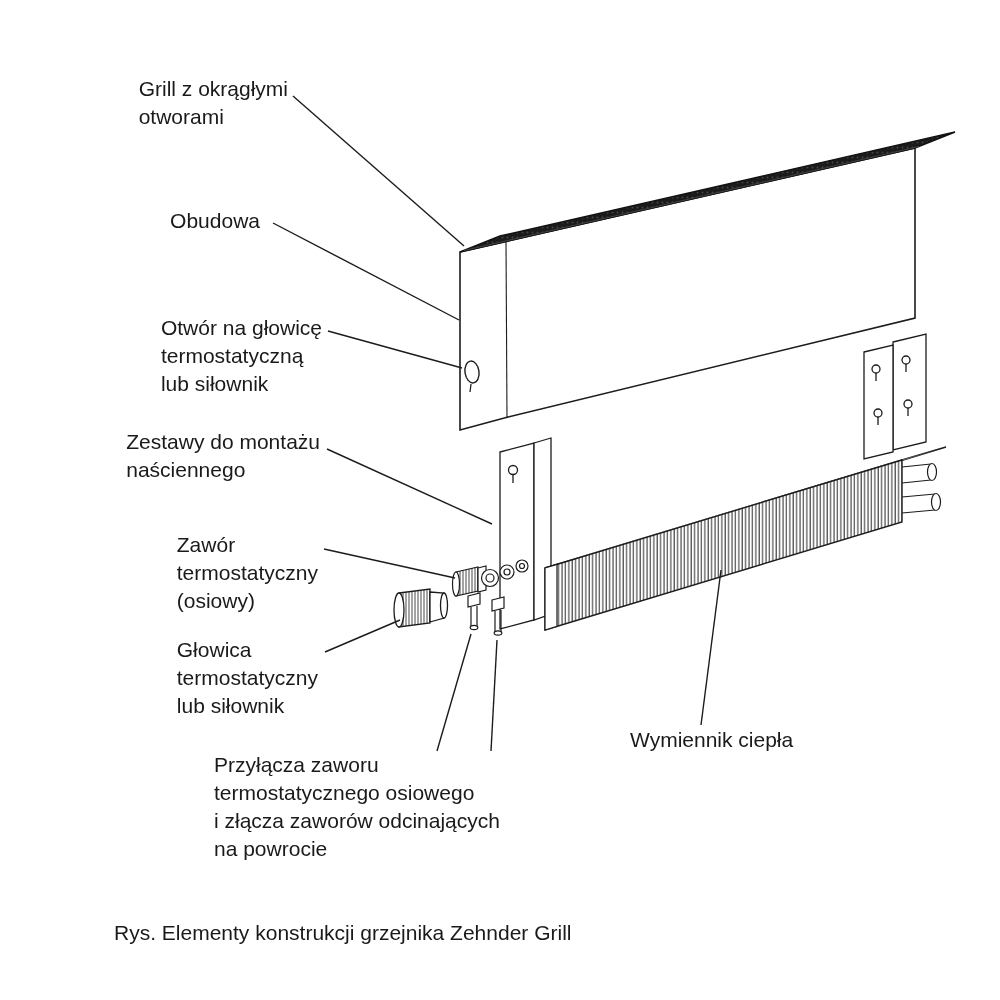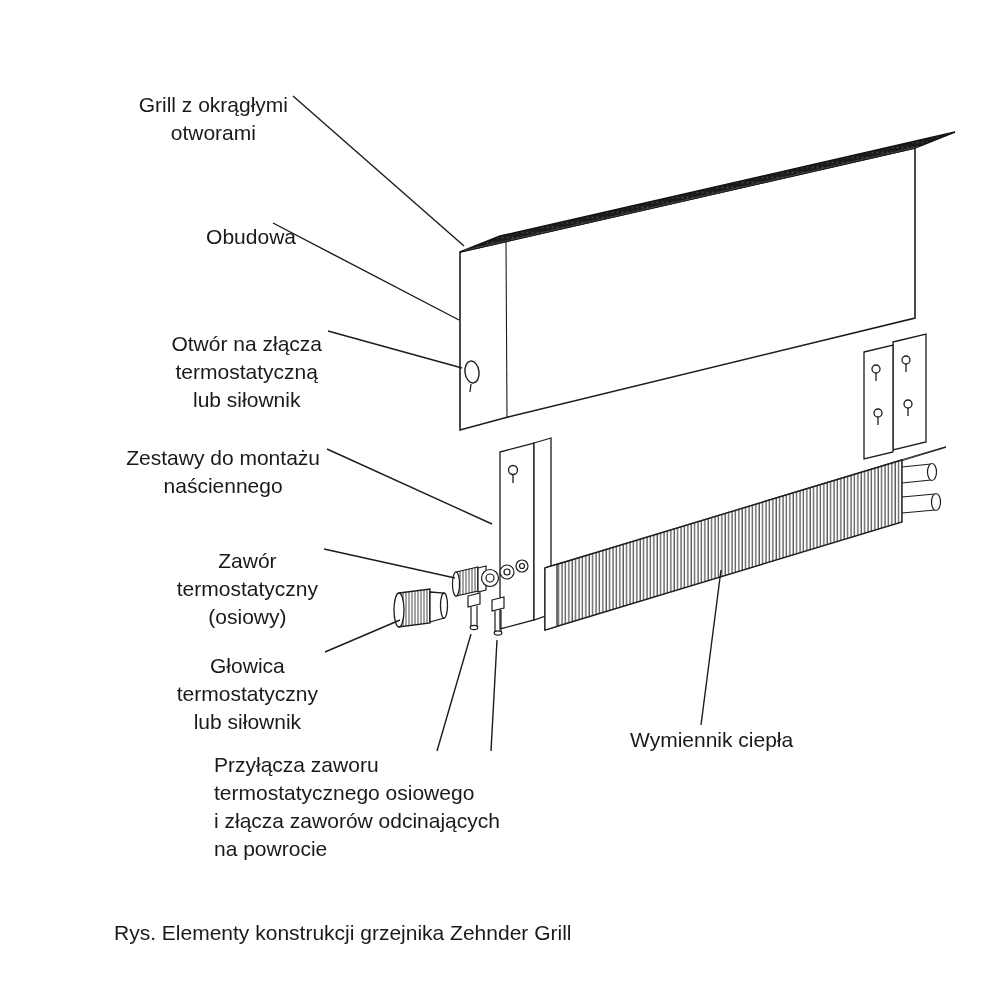--- a/index.html
+++ b/index.html
@@ -12,21 +12,21 @@
     font-family: "Liberation Sans", sans-serif;
     color: #1a1a1a;
   }
   .stage svg { position: absolute; left: 0; top: 0; }
   .label {
     position: absolute;
     font-size: 21px;
     line-height: 28px;
     white-space: pre-line;
   }
-  .align-right { text-align: center; margin-top: 16px; }
+  .align-right { text-align: left; }
   .caption {
     position: absolute;
     font-size: 21px;
     line-height: 26px;
   }
 </style>
 </head>
 <body>
 
 <div class="stage">
@@ -153,23 +153,23 @@
       <line x1="325" y1="652" x2="400" y2="620"></line>
       <line x1="437" y1="751" x2="471" y2="634"></line>
       <line x1="491" y1="751" x2="497" y2="640"></line>
       <line x1="701" y1="725" x2="721" y2="570"></line>
     </g>
   </svg>
 
   <div class="label align-right" style="right:712px; top:75px">Grill z okrągłymi
 otworami</div>
 
-  <div class="label align-right" style="right:704px; top:207px">Obudowa</div>
+  <div class="label align-right" style="right:740px; top:207px">Obudowa</div>
 
-  <div class="label align-right" style="right:678px; top:314px">Otwór na złącza
+  <div class="label align-right" style="right:678px; top:314px">Otwór na głowicę
 termostatyczną
 lub siłownik</div>
 
   <div class="label align-right" style="right:680px; top:428px">Zestawy do montażu
 naściennego</div>
 
   <div class="label align-right" style="right:682px; top:531px">Zawór
 termostatyczny
 (osiowy)</div>
 

